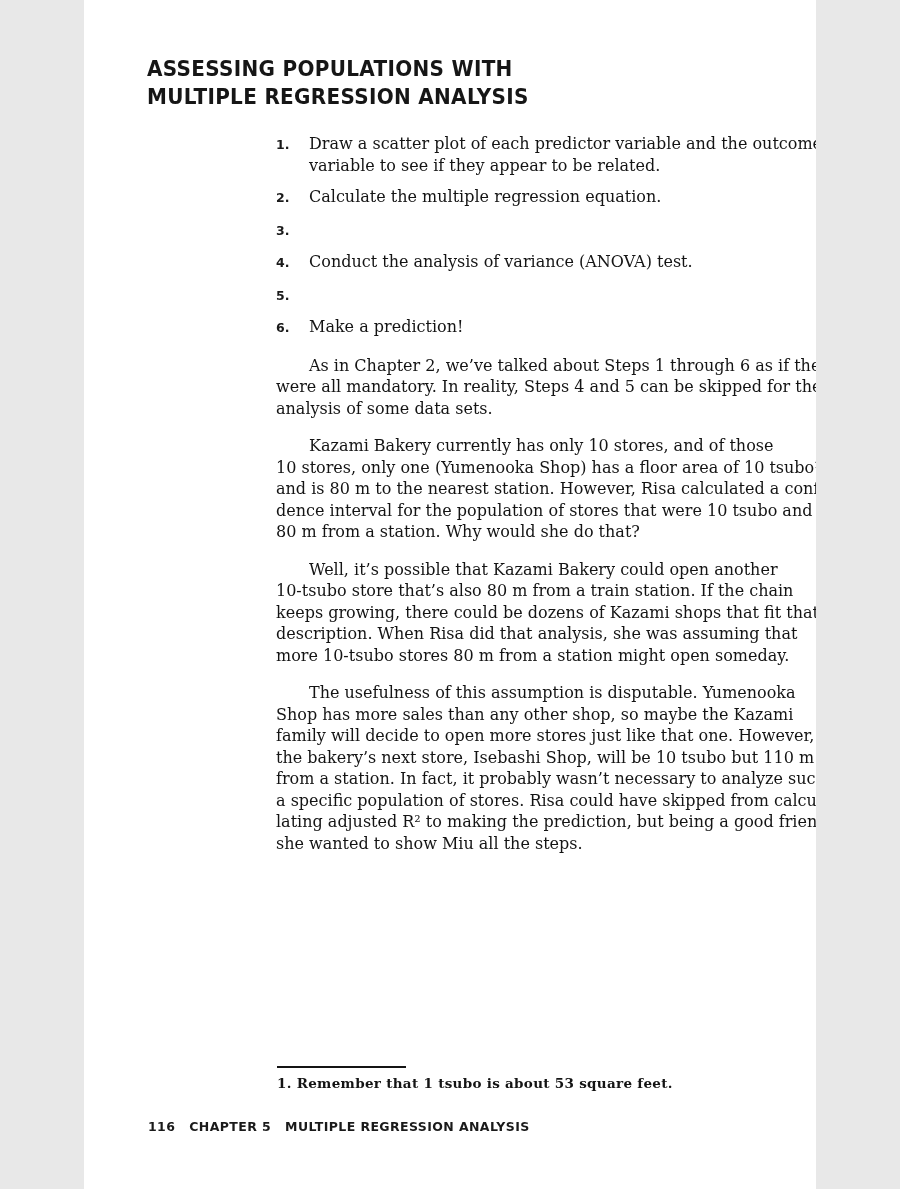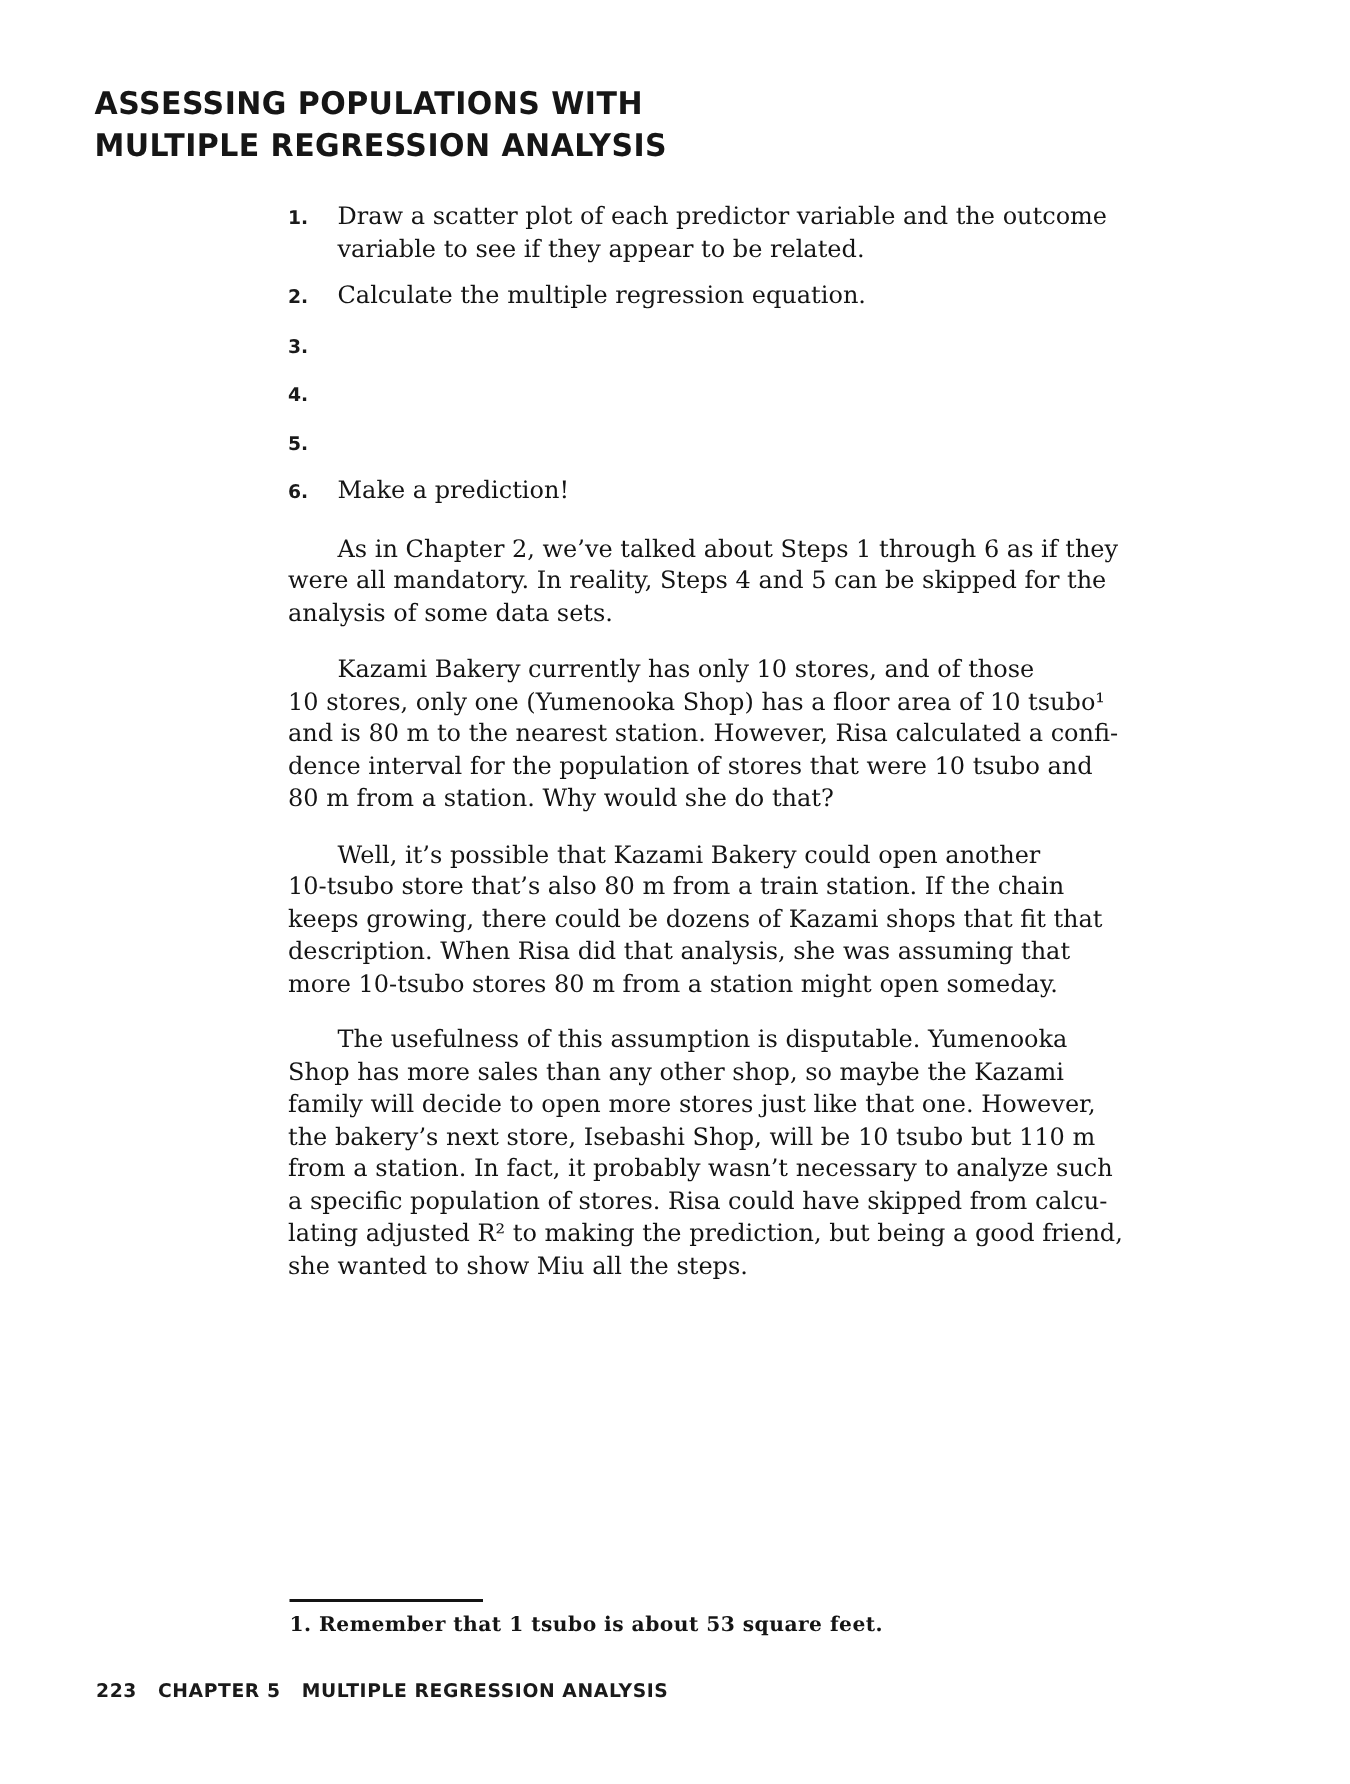--- a/index.html
+++ b/index.html
@@ -1,18 +1,18 @@
 <!DOCTYPE html>
 <html><head>
 <meta charset="utf-8">
 <style>
   html, body { margin: 0; padding: 0; background: #e8e8e8; }
   .page {
     position: relative;
-    width: 900px;
+    width: 732px;
     height: 1189px;
     background: #ffffff;
     color: #141414;
     font-family: "DejaVu Serif", "Liberation Serif", serif;
     font-size: 16px;
     line-height: 21.5px;
     overflow: hidden;
     margin: 0 auto;
   }
   .heading {
@@ -109,20 +109,21 @@
       </li>
       <li class="step">
         <span class="step-num">2.</span>
         <span class="step-text para">Calculate the multiple regression equation.</span>
       </li>
       <li class="step">
         <span class="step-num">3.</span>
       </li>
       <li class="step">
         <span class="step-num">4.</span>
+        <span class="step-text para">Conduct the analysis of variance (ANOVA) test.</span>
       </li>
       <li class="step">
         <span class="step-num">5.</span>
       </li>
       <li class="step">
         <span class="step-num">6.</span>
         <span class="step-text para">Make a prediction!</span>
       </li>
     </ol>
 
@@ -149,18 +150,18 @@
 she wanted to show Miu all the steps.</p>
 
   </div>
 
   <div class="footnote">
     <div class="footnote-rule"></div>
     <div class="footnote-text">1. Remember that 1 tsubo is about 53 square feet.</div>
   </div>
 
   <div class="footer">
-    <span>223</span>
+    <span>116</span>
     <span>CHAPTER 5</span>
     <span>MULTIPLE REGRESSION ANALYSIS</span>
   </div>
 
 </div>
 
 </body></html>

